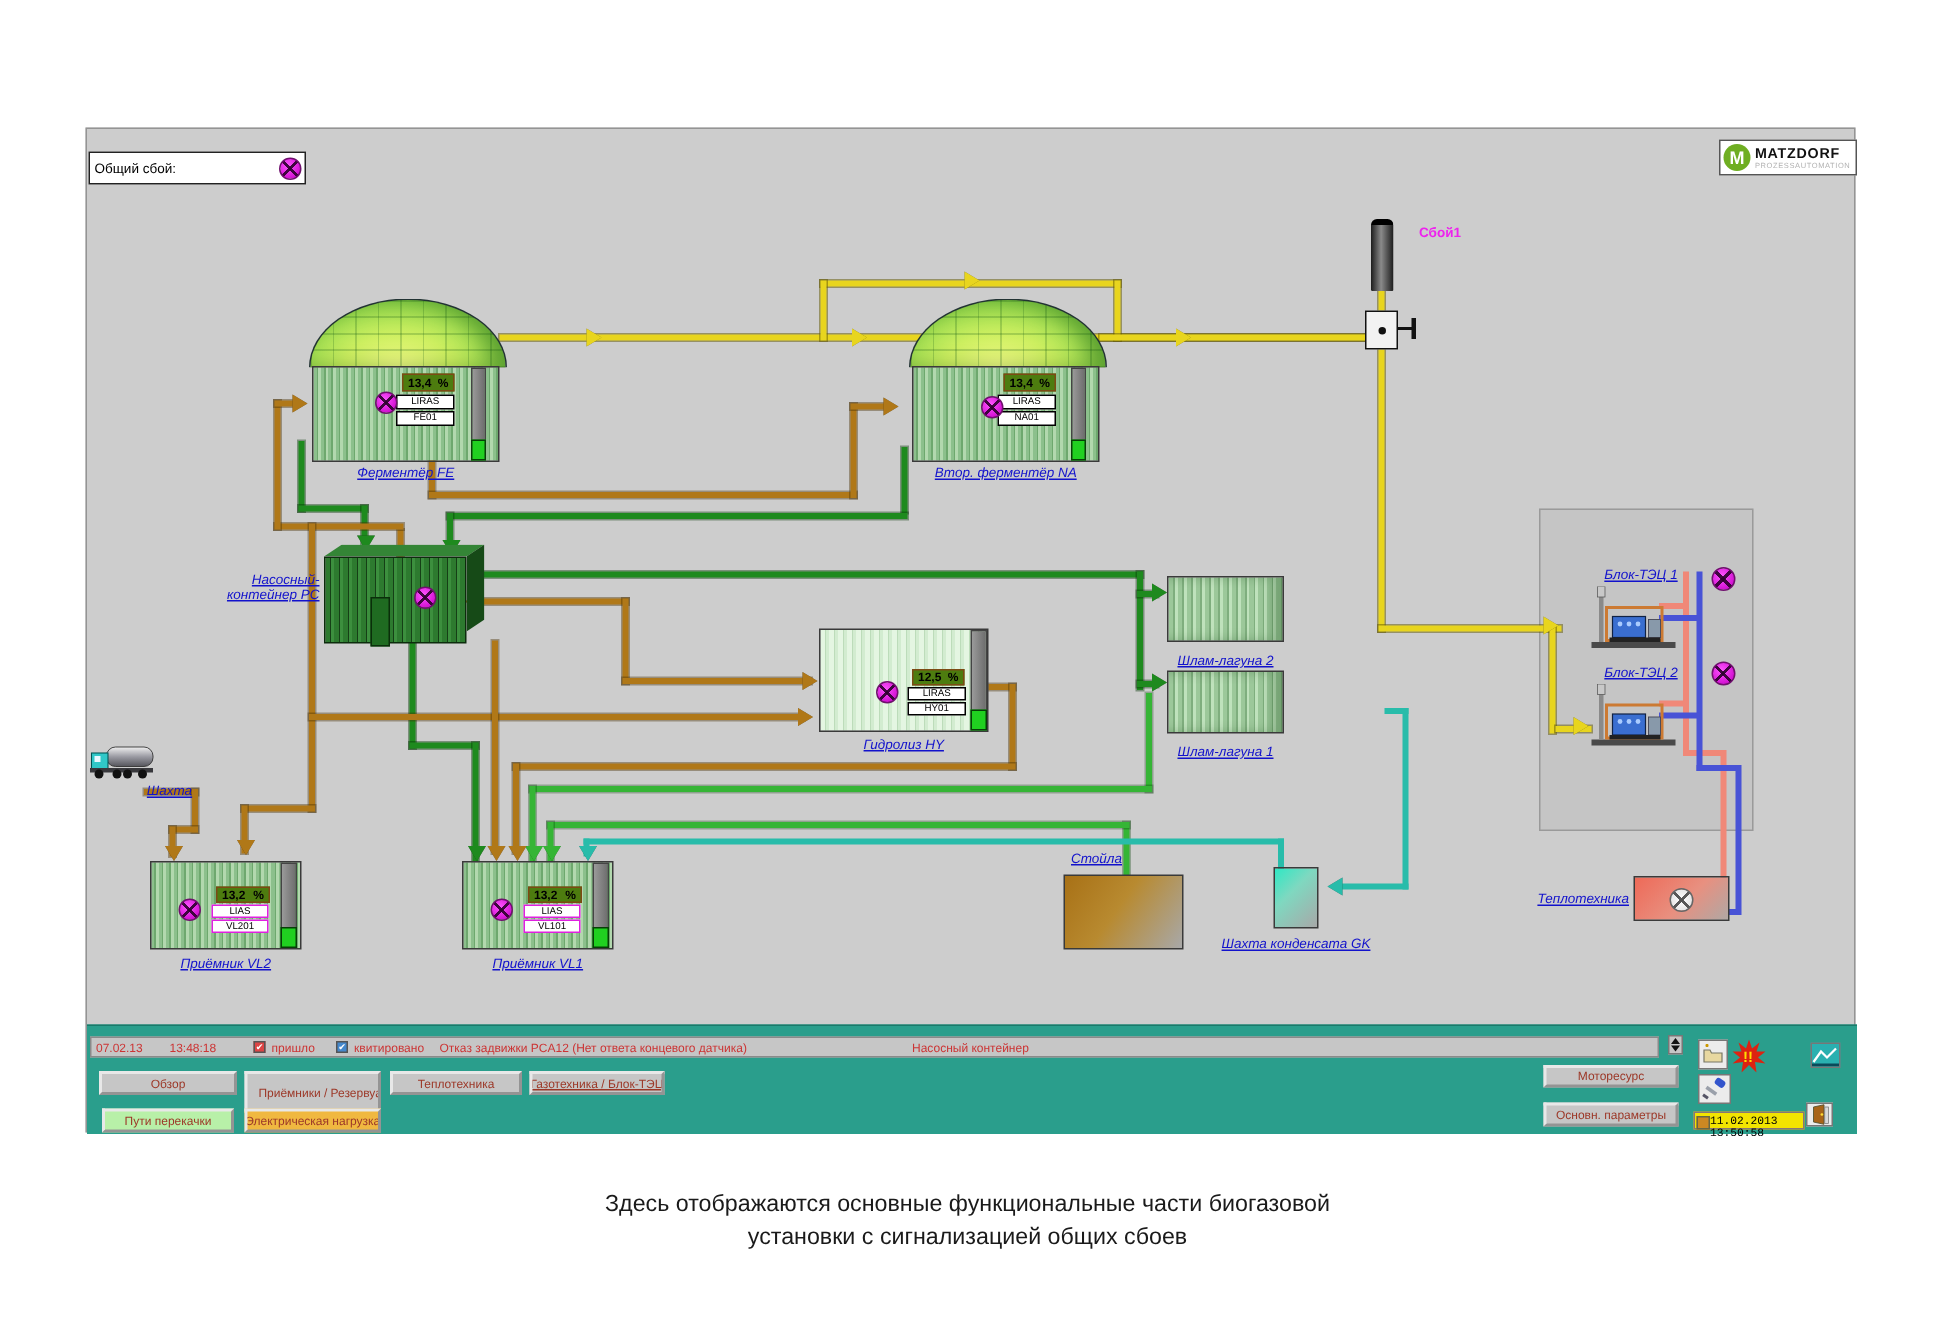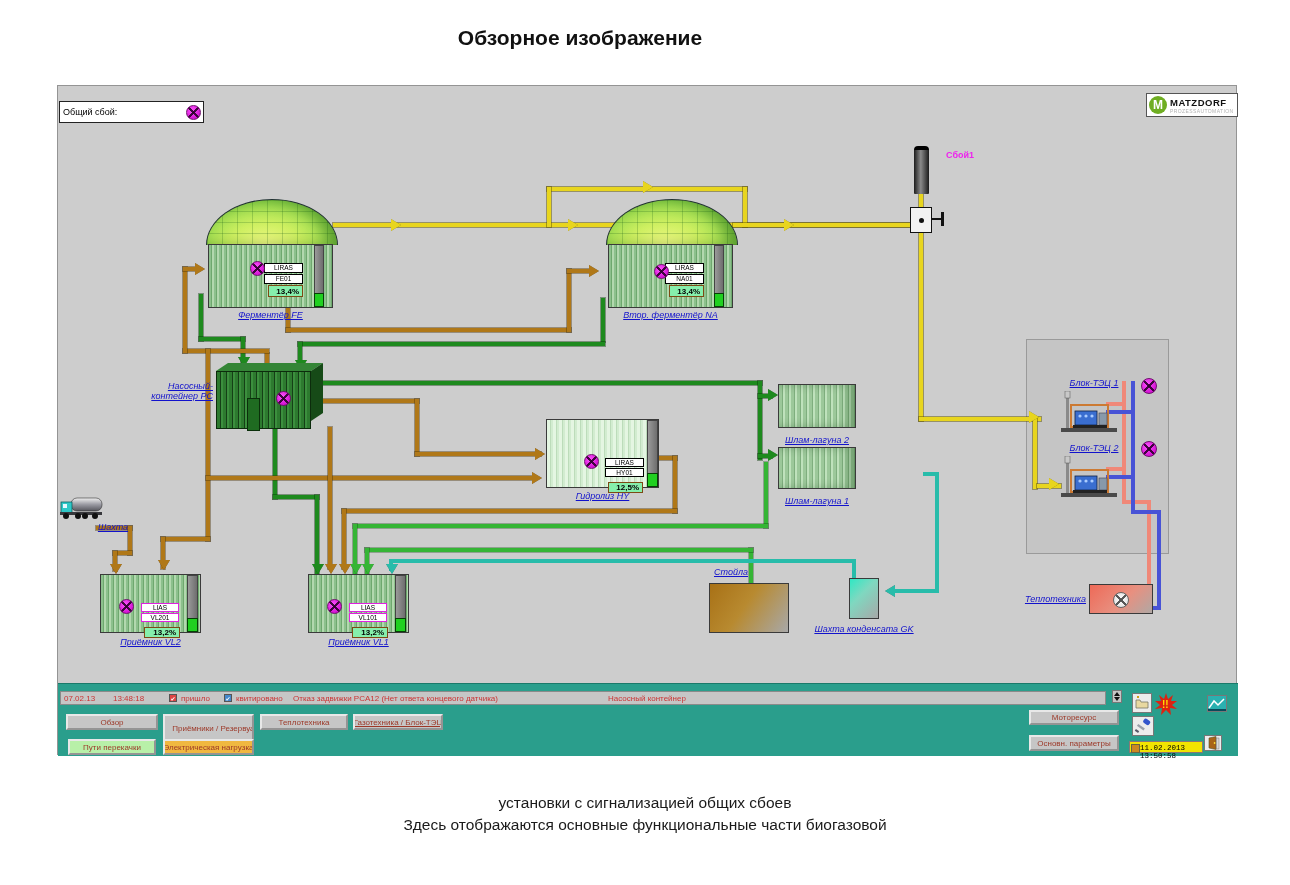--- a/index.html
+++ b/index.html
@@ -10,21 +10,21 @@
   
   .tank{background:repeating-linear-gradient(90deg,#8cc08c 0 2px,#6ea86e 2px 3px,#b2d8ae 3px 5px);border:1px solid #3a3a3a;box-sizing:border-box;}
   .tank-light{background:repeating-linear-gradient(90deg,#e4f6e2 0 3px,#bcdcba 3px 4px,#d2ecd0 4px 6px);border:1px solid #3a3a3a;box-sizing:border-box;}
   .dome{border:1px solid #233;border-bottom:none;border-radius:50% 50% 0 0/100% 100% 0 0;
     background-image:repeating-linear-gradient(90deg,rgba(20,90,20,.22) 0 1px,transparent 1px 15px),
       repeating-linear-gradient(0deg,rgba(20,90,20,.22) 0 1px,transparent 1px 11px),
       radial-gradient(ellipse at 45% 100%,#f2fa86 0%,#cdef60 35%,#8ed84a 72%,#4fae31 100%);
     box-shadow:inset -10px 0 14px rgba(0,60,0,.35);}
   .col{background:linear-gradient(90deg,#9a9a9a,#6e6e6e);border:1px solid #444;box-sizing:border-box;}
   .gsq{background:#20d020;border:1px solid #064006;box-sizing:border-box;}
-  .vbox{background:#86efac;border:1px solid #7c4a14;display:flex;justify-content:flex-end;align-items:center;padding:0 3px;font-weight:bold;font-size:8px;color:#000;box-sizing:border-box;margin-top:36px;}
+  .vbox{background:#4d7c0f;border:1px solid #7c4a14;display:flex;justify-content:space-between;align-items:center;padding:0 3px;font-weight:bold;font-size:8px;color:#000;box-sizing:border-box;}
   .tag{background:#fff;border:1px solid #000;font-size:6.5px;line-height:8px;text-align:center;color:#000;box-sizing:border-box;overflow:hidden;}
   .tag.mag{border-color:#e020e0;}
   .ulabel{color:#1212cc;font-weight:normal;font-style:italic;font-size:9px;text-decoration:underline;text-align:center;cursor:pointer;white-space:nowrap;}
   .ind{width:15px;height:15px;border-radius:50%;border:1px solid #70106e;box-sizing:border-box;
     background:linear-gradient(45deg,transparent 44%,rgba(45,0,45,.9) 44%,rgba(45,0,45,.9) 54%,transparent 54%),
       linear-gradient(135deg,transparent 44%,rgba(45,0,45,.9) 44%,rgba(45,0,45,.9) 54%,transparent 54%),
       radial-gradient(circle at 40% 35%,#ff55ff,#d414d4 70%,#a010a0);}
   .ind-w{width:16px;height:16px;border-radius:50%;border:1px solid #666;box-sizing:border-box;
     background:linear-gradient(45deg,transparent 45%,rgba(80,80,80,.95) 45%,rgba(80,80,80,.95) 54%,transparent 54%),
       linear-gradient(135deg,transparent 45%,rgba(80,80,80,.95) 45%,rgba(80,80,80,.95) 54%,transparent 54%),
@@ -38,21 +38,20 @@
   .icobox{position:absolute;background:#ececec;border:1px solid #777;box-sizing:border-box;cursor:pointer;display:flex;align-items:center;justify-content:center;}
   .cb{position:absolute;width:8px;height:8px;top:2px;font-size:6px;line-height:8px;color:#fff;text-align:center;border:1px solid #555;box-sizing:border-box;cursor:pointer;}
   .caption{position:absolute;top:792px;left:0;width:1290px;text-align:center;font-size:15.5px;line-height:22px;color:#1a1a1a;}
   .flare{background:linear-gradient(90deg,#1c1c1c,#8a8a8a 45%,#1c1c1c);border-radius:4px 4px 1px 1px;border-top:4px solid #000;box-sizing:border-box;}
   .lagoon{background:repeating-linear-gradient(90deg,#9cc89a 0 3px,#7fae7e 3px 4px,#bfe2bc 4px 6px);border:1px solid #3a3a3a;box-sizing:border-box;box-shadow:inset -8px 0 8px rgba(0,50,0,.25);}
 </style>
 </head>
 <body>
 
 <div id="page">
-  <div class="title">Обзорное изображение</div>
 
   <div id="panel">
 
     <div class="abs" style="left:968px;top:253px;width:143px;height:215px;background:#c5c5c5;border:1px solid #9a9a9a;box-sizing:border-box;"></div>
 
     <div id="pipes" class="abs" style="left:0;top:0;width:100%;height:100%;">
         <div style="position: absolute; left: 275px; top: 137px; width: 590px; height: 4px; background: rgb(232, 213, 30); box-shadow: rgba(95, 85, 0, 0.5) 0px 0px 0px 1px;"></div>
         <div style="position: absolute; left: 489px; top: 101px; width: 200px; height: 4px; background: rgb(232, 213, 30); box-shadow: rgba(95, 85, 0, 0.5) 0px 0px 0px 1px;"></div>
         <div style="position: absolute; left: 489px; top: 101px; width: 4px; height: 40px; background: rgb(232, 213, 30); box-shadow: rgba(95, 85, 0, 0.5) 0px 0px 0px 1px;"></div>
         <div style="position: absolute; left: 685px; top: 101px; width: 4px; height: 40px; background: rgb(232, 213, 30); box-shadow: rgba(95, 85, 0, 0.5) 0px 0px 0px 1px;"></div>
@@ -369,16 +368,16 @@
         <svg width="14" height="14" viewBox="0 0 14 14">
           <polygon points="3,2 10,0.5 10,13.5 3,12" fill="#a86418" stroke="#553" stroke-width="0.6"></polygon>
           <circle cx="8.6" cy="7" r="0.9" fill="#ffdd33"></circle>
           <rect x="10.5" y="2" width="2.5" height="11" fill="#d8d8d8" stroke="#777" stroke-width="0.5"></rect>
         </svg>
       </div>
     </div>
   </div>
 
   <div class="caption">
+    <div>Здесь отображаются основные функциональные части биогазовой</div>
     <div>установки с сигнализацией общих сбоев</div>
-    <div>Здесь отображаются основные функциональные части биогазовой</div>
   </div>
 </div>
 
 </body></html>

